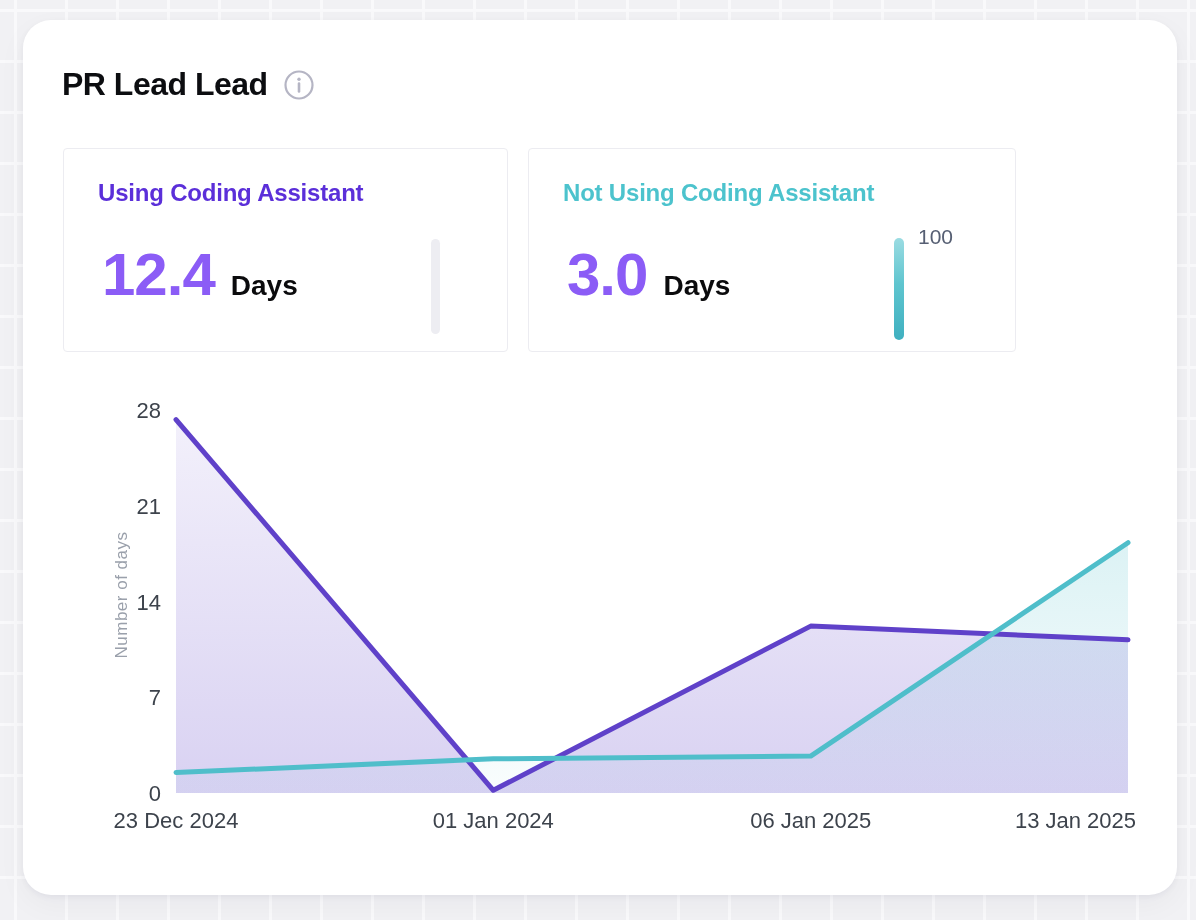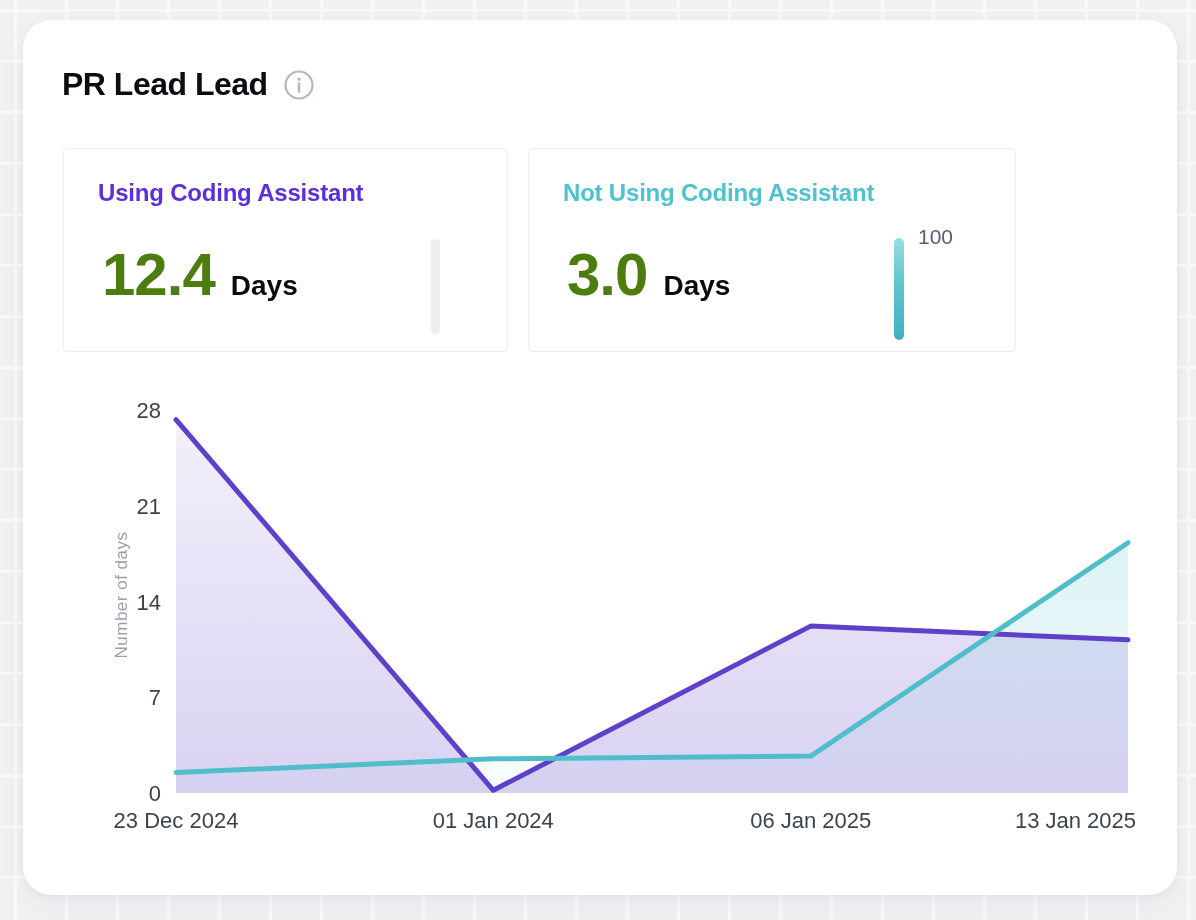--- a/index.html
+++ b/index.html
@@ -24,21 +24,21 @@
   .info-icon { width:30px; height:30px; display:block; cursor:pointer; }
 
   .stat-card {
     position:absolute; top:128px; height:204px;
     background:#ffffff; border:1px solid #ececf1; border-radius:4px;text-align:center;
   }
   .stat-card.c1 { left:40px;  width:445px; }
   .stat-card.c2 { left:505px; width:488px; }
   .stat-label { position:absolute; left:34px; top:30px; font-size:24px; font-weight:700; letter-spacing:-0.2px; }
   .stat-value-row { position:absolute; left:38px; bottom:42px; display:flex; align-items:baseline; gap:16px; }
-  .stat-value { font-size:60px; font-weight:800; color:#4d7c0f; letter-spacing:-1px; }
+  .stat-value { font-size:60px; font-weight:800; color:#8b5cf6; letter-spacing:-1px; }
   .stat-unit  { font-size:28px; font-weight:700; color:#0b0b0d; }
 
   .gauge-track {
     position:absolute; left:367px; top:90px; width:9px; height:95px;
     border-radius:5px; background:#ededf2;
   }
   .gauge-fill {
     position:absolute; left:365px; top:89px; width:10px; height:102px;
     border-radius:6px;
     background:linear-gradient(180deg, #9bdce2 0%, #5fc5cf 45%, #3fb0c0 100%);

